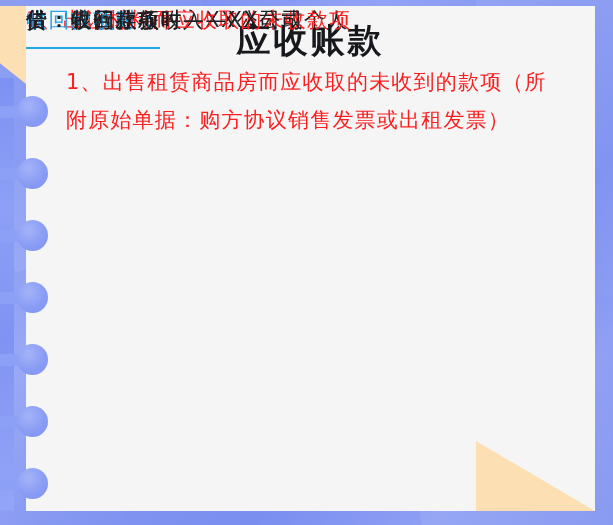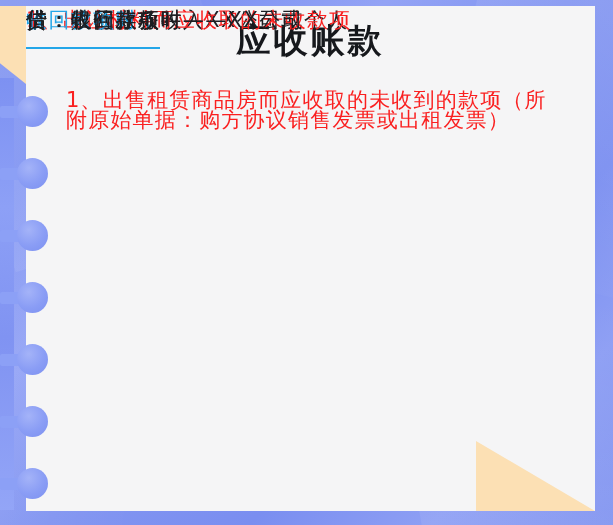--- a/index.html
+++ b/index.html
@@ -154,21 +154,21 @@
     color: #fa2020;
     letter-spacing: 1.2px;
   }
   .line.teal {
     color: #23a6e8;
     border-bottom: 2px solid #23a6e8;
     padding-bottom: 13px;
   }
 
   
-  .l-r1a { left: 40px;  top: 80px;  }
+  .l-r1a { left: 40px;  top: 62px;  }
   .l-r1b { left: 40px;  top: 100px; }</style>
 </head>
 <body>
 
 <div id="stage">
 
   <div class="bg-band b1"></div>
   <div class="bg-band b2"></div>
   <div class="bg-band b3"></div>
   <div class="bg-band b4"></div>

